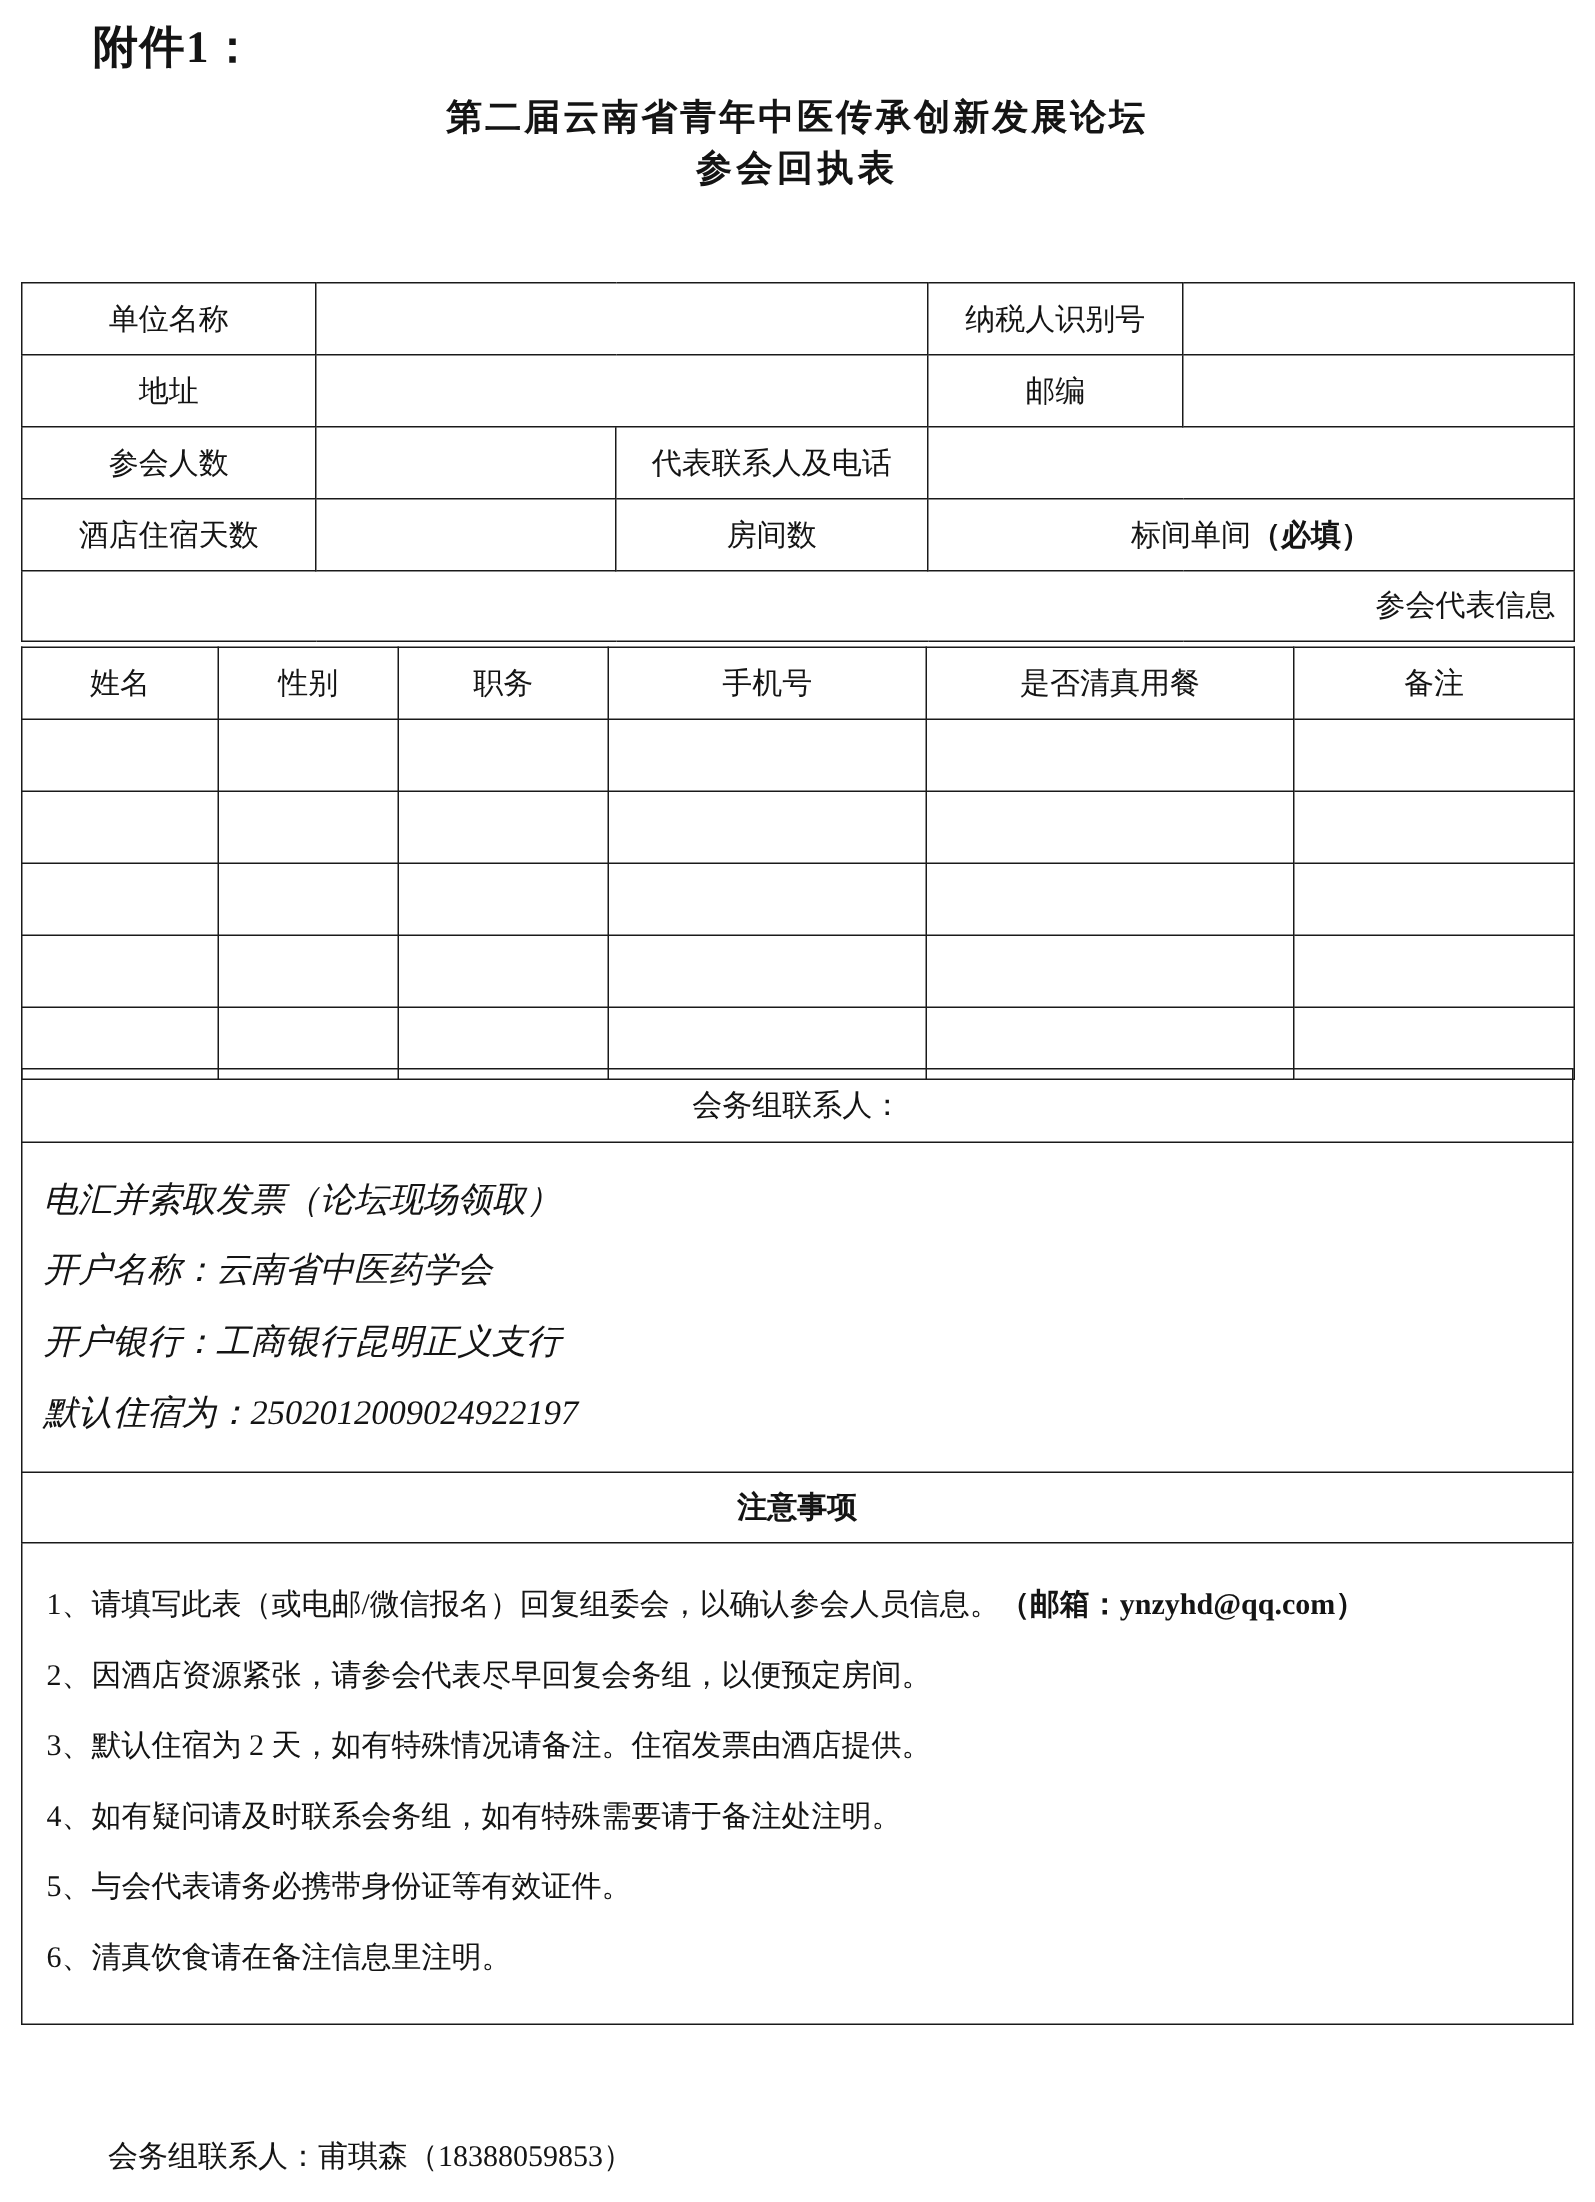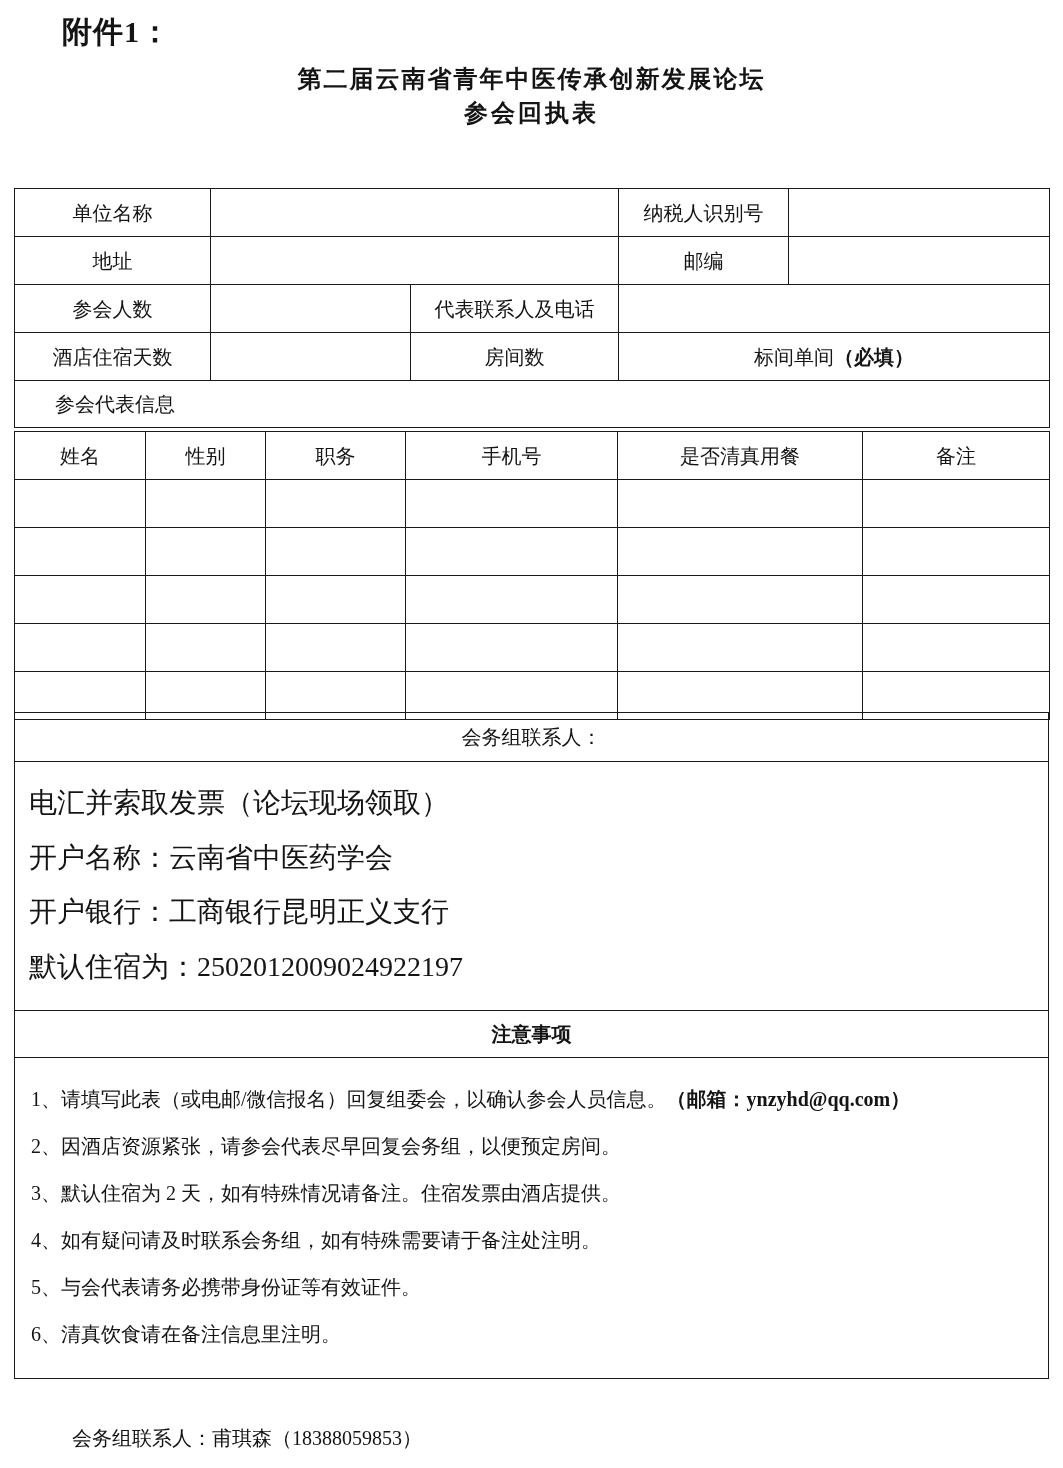--- a/index.html
+++ b/index.html
@@ -69,38 +69,39 @@
     vertical-align: middle;
     font-size: 20px;
     line-height: 1.4;
     word-break: break-all;
   }
   .lbl { text-align: center; }
   .ctr { text-align: center; }
   .bold { font-weight: bold; }
 
   td.section-title {
-    text-align: left;
+    text-align: right;
     height: 46px;
     padding-left: 40px;
   }
   td.blank-row { height: 47px; }
 
   td.pay-title { height: 48px; }
 
   td.pay-body {
     height: auto;
     padding: 14px 12px 16px 12px;
     vertical-align: top;
   }
   .pay-body p {
     margin: 0;
     padding: 7px 0 7px 2px;
-    font-size: 28px;
+    font-size: 23px;
     line-height: 1.45;
+    font-style: italic;
   }
 
   td.onsite-row { height: 52px; }
 
   td.notice-head {
     height: 46px;
     font-weight: bold;
   }
 
   td.notice-body {

